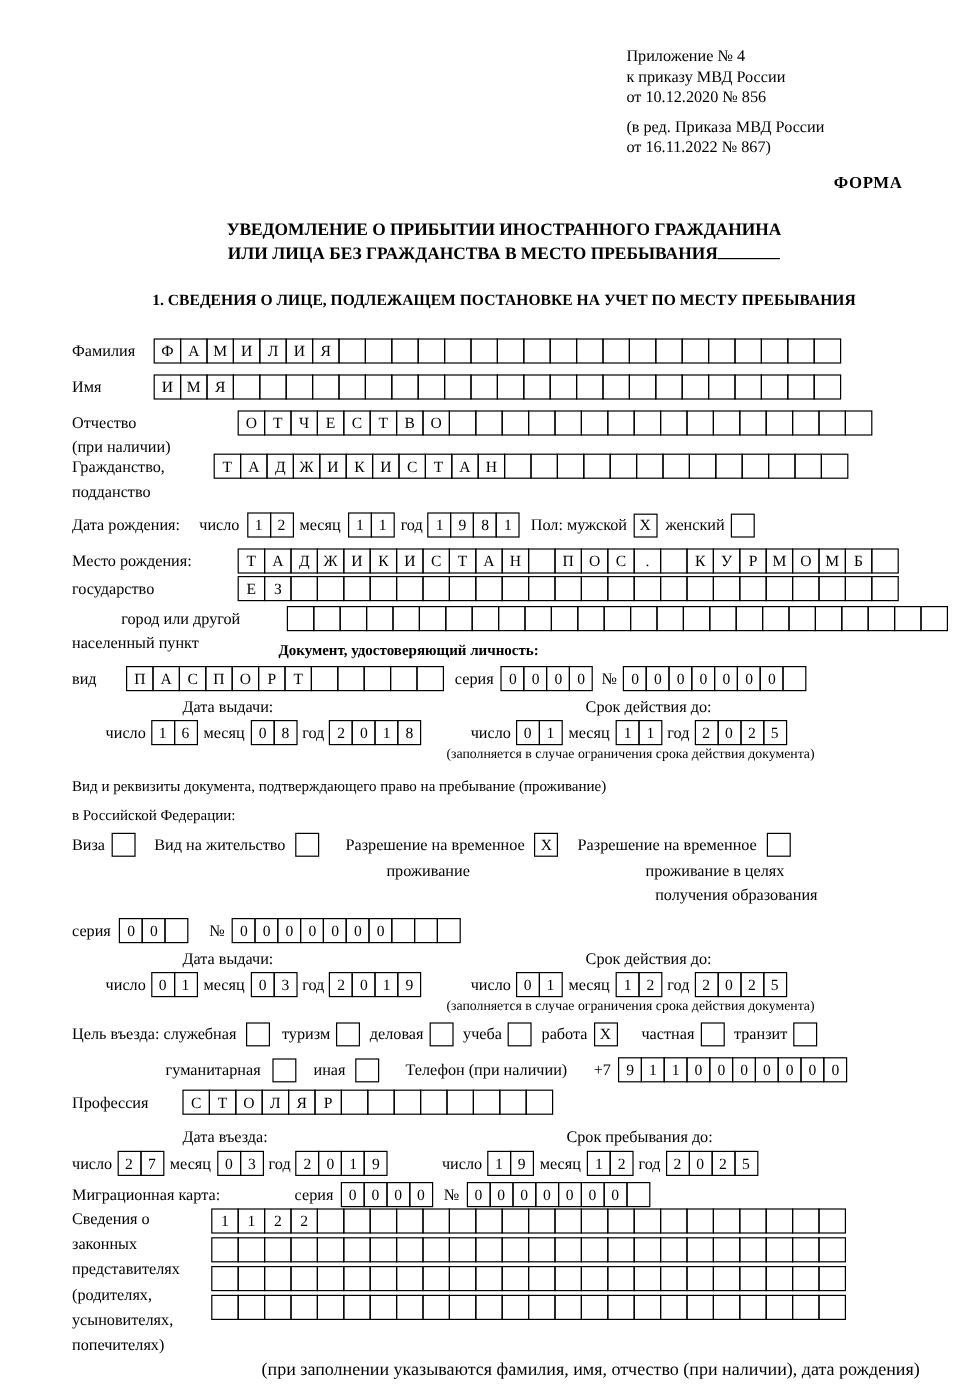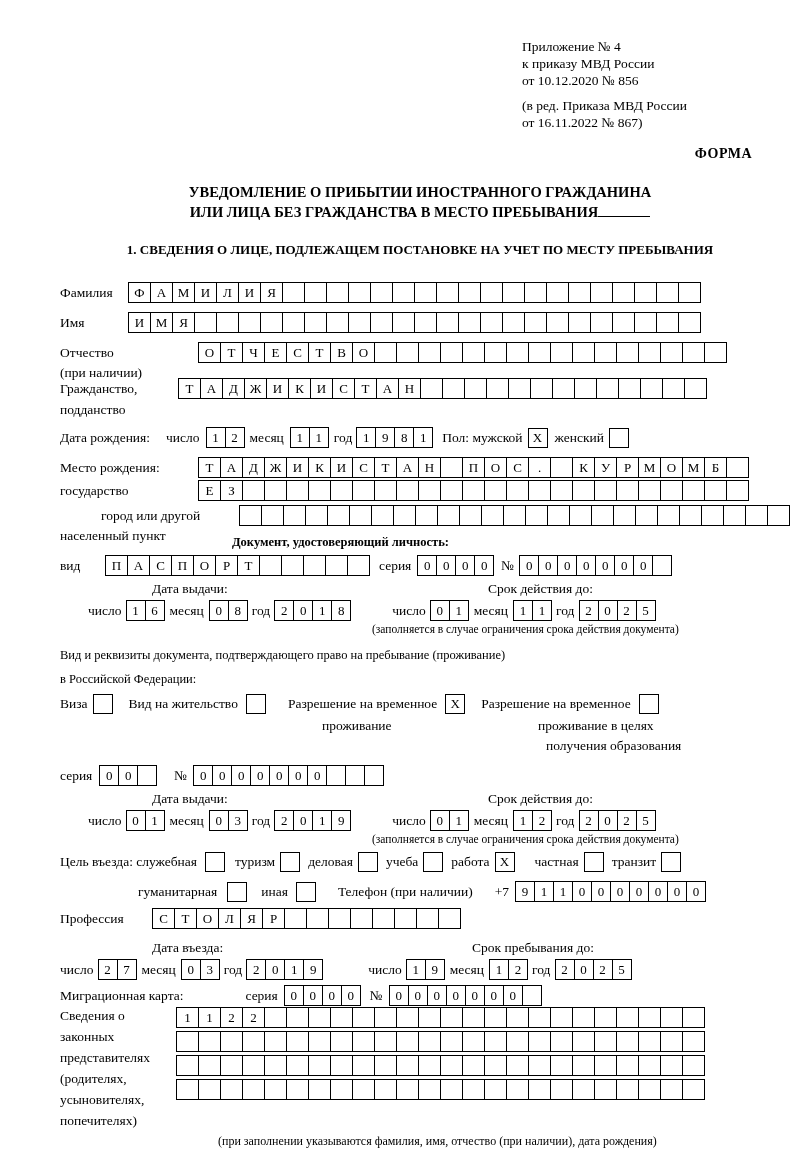--- a/index.html
+++ b/index.html
@@ -50,21 +50,21 @@
     font-size:13px;
     display:flex;align-items:center;justify-content:center;
     font-family:"Liberation Serif", serif;
   }
   .cell.n{width:20px;}
   .box{
     width:20px;height:20px;border:1px solid #000;box-sizing:border-box;
     display:inline-flex;align-items:center;justify-content:center;font-size:13px;
   }
   .note{font-size:11.5px;}
-  .small{font-size:12px;}
+  .small{font-size:15px;}
 </style>
 </head>
 <body>
 
 <div class="page">
 
   <div class="hdr">
     <div class="l">Приложение № 4</div>
     <div class="l">к приказу МВД России</div>
     <div class="l">от 10.12.2020 № 856</div>

